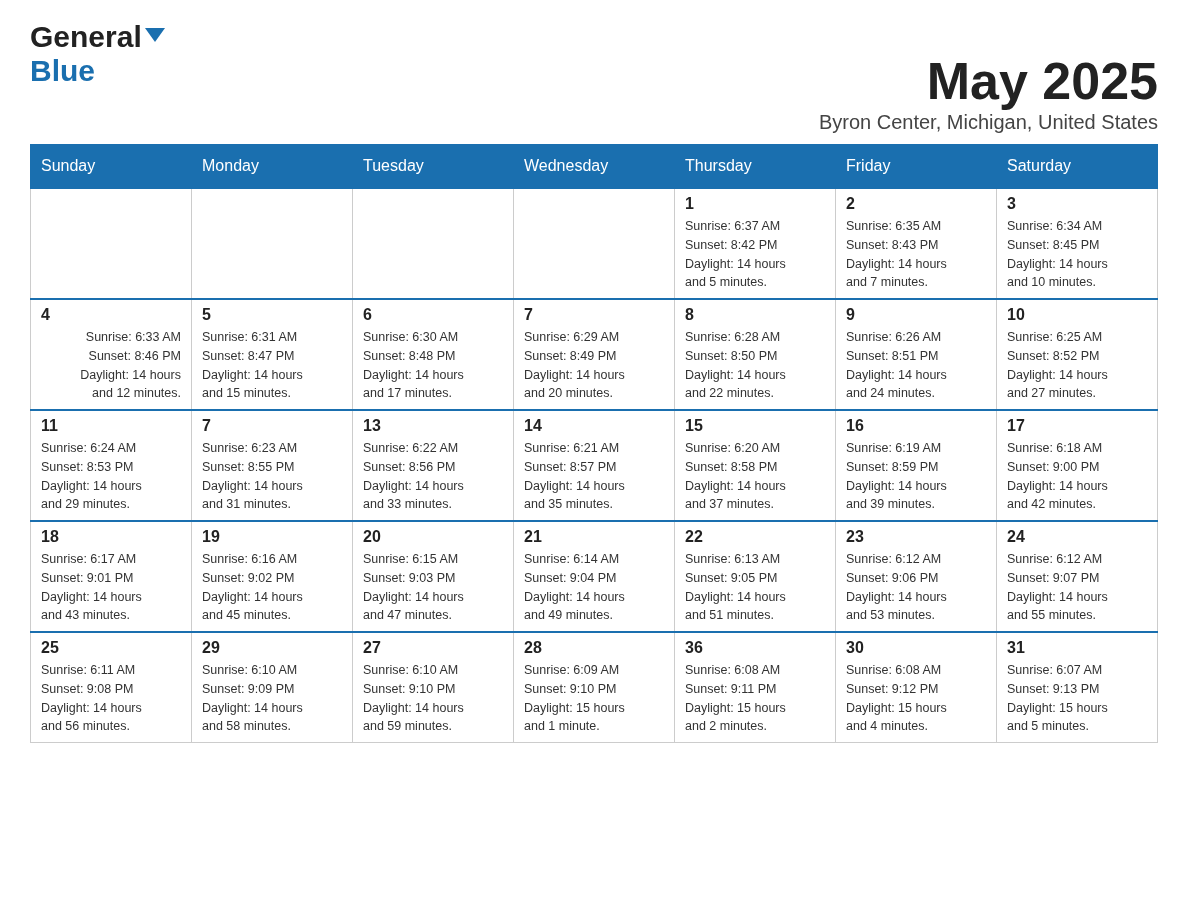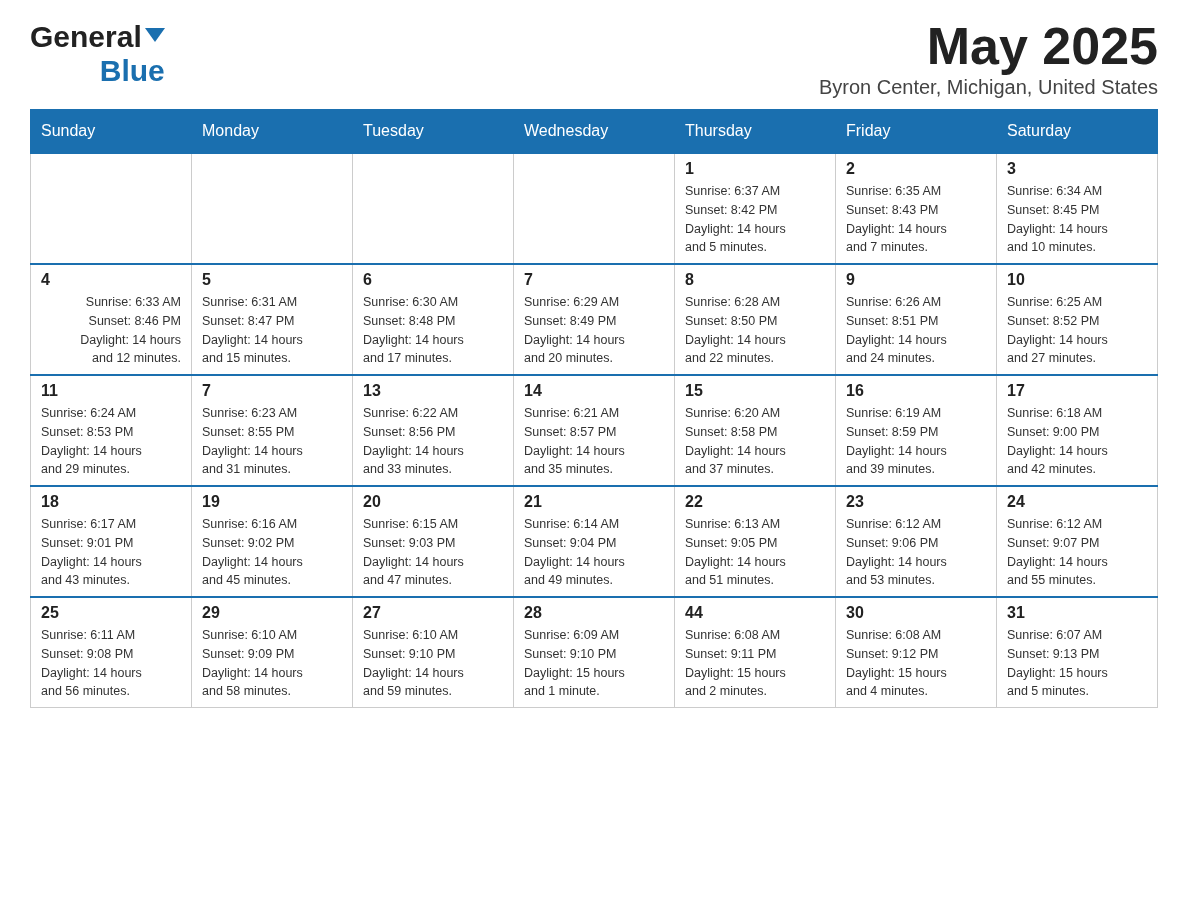--- a/index.html
+++ b/index.html
@@ -13,30 +13,31 @@
     }
     .header {
       display: flex;
       justify-content: space-between;
       align-items: flex-start;
       margin-bottom: 10px;
     }
     .logo {
       display: flex;
       flex-direction: column;
-      align-items: flex-end;
+      align-items: flex-start;
     }
     .title-block {
       text-align: right;
     }
     .month-year {
       font-size: 52px;
       font-weight: bold;
       color: #222;
       line-height: 1;
+      margin-top: 35px;
     }
     .location {
       font-size: 20px;
       color: #444;
       margin-top: 4px;
     }
     .calendar {
       width: 100%;
       border-collapse: collapse;
       margin-top: 10px;
@@ -338,21 +339,21 @@
 and 59 minutes.</div>
         </td>
         <td>
           <span class="day-number">28</span>
           <div class="day-info" style="white-space: pre-line;">Sunrise: 6:09 AM
 Sunset: 9:10 PM
 Daylight: 15 hours
 and 1 minute.</div>
         </td>
         <td>
-          <span class="day-number">44</span>
+          <span class="day-number">36</span>
           <div class="day-info" style="white-space: pre-line;">Sunrise: 6:08 AM
 Sunset: 9:11 PM
 Daylight: 15 hours
 and 2 minutes.</div>
         </td>
         <td>
           <span class="day-number">30</span>
           <div class="day-info" style="white-space: pre-line;">Sunrise: 6:08 AM
 Sunset: 9:12 PM
 Daylight: 15 hours

